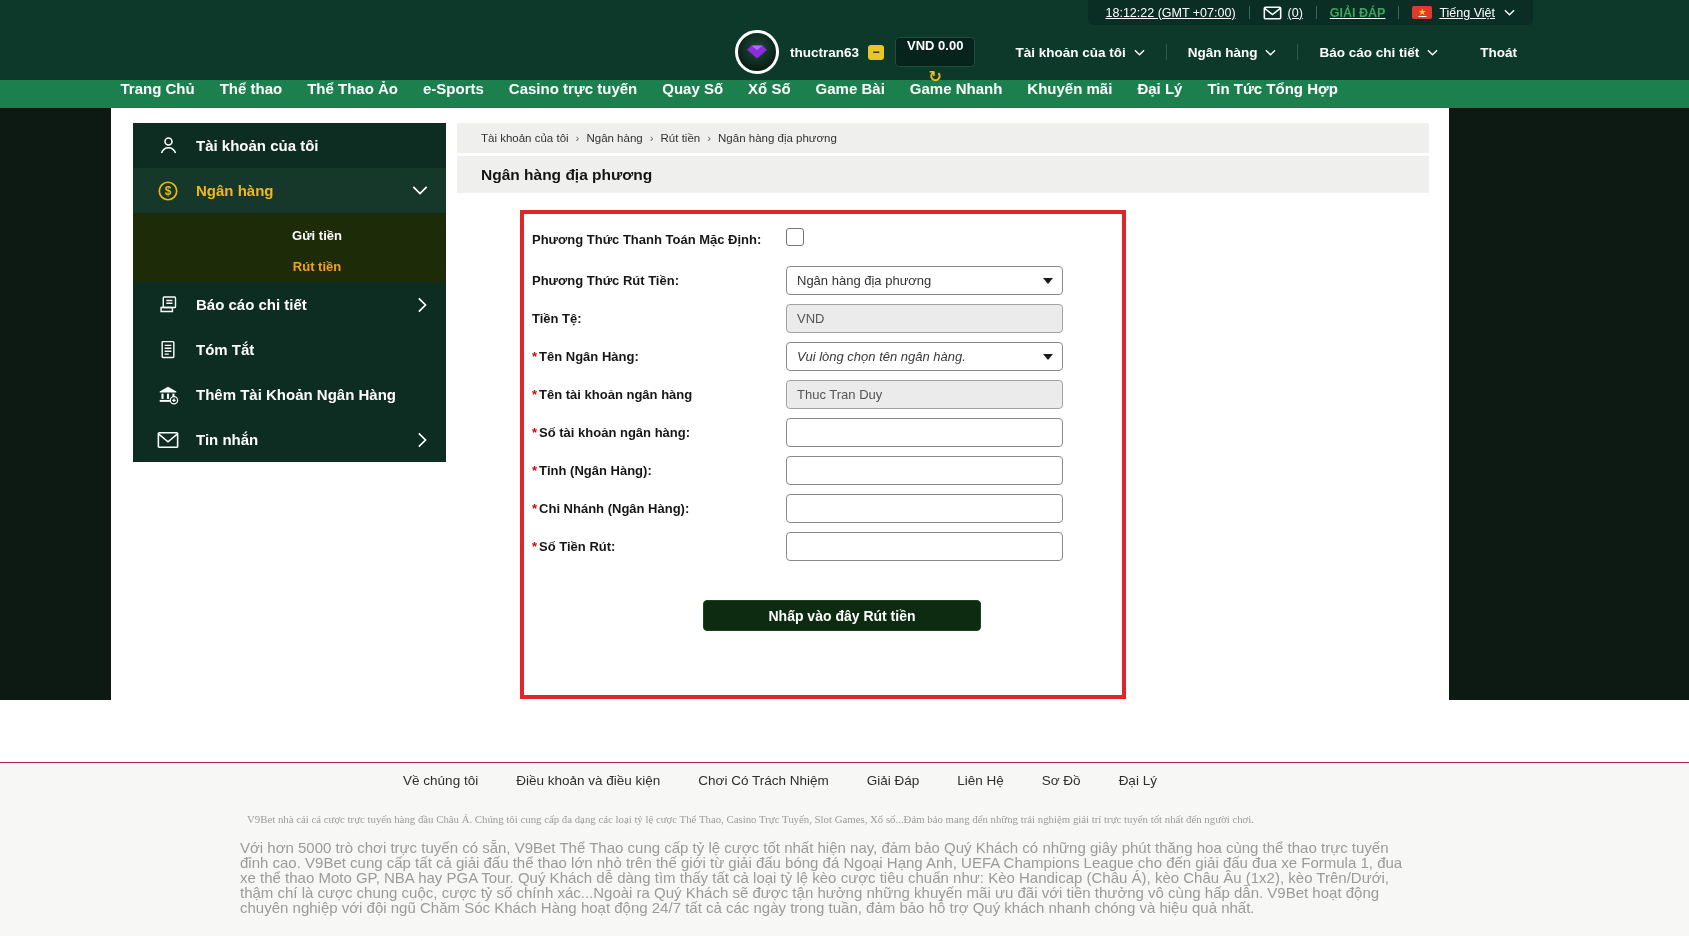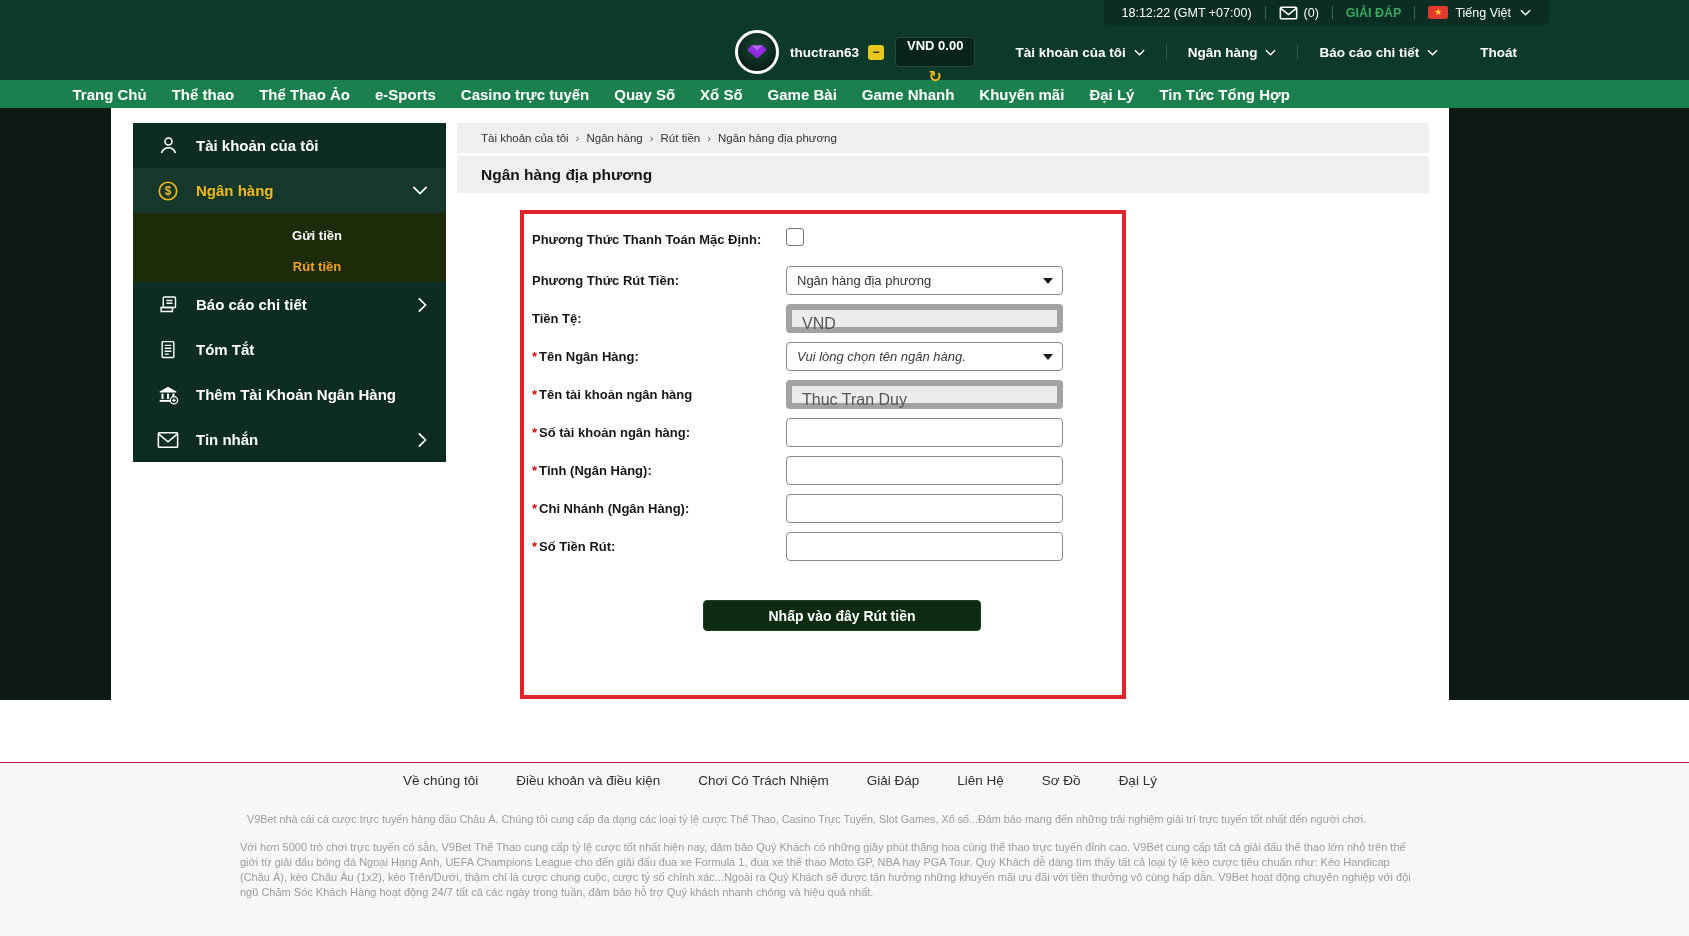--- a/index.html
+++ b/index.html
@@ -1,23 +1,23 @@
 <!DOCTYPE html>
 <html><head>
 <meta charset="utf-8">
 <style>
   * { margin:0; padding:0; box-sizing:border-box; }
   html,body { width:1689px; height:936px; overflow:hidden; background:#fff;
               font-family:"Liberation Sans","DejaVu Sans",sans-serif; }
 
   
   .header { position:relative; height:80px; background:#0d392b; }
-  .topstrip { position:absolute; top:0; right:140px; height:25px; background:#0a2e23;
+  .topstrip { position:absolute; top:0; right:156px; height:25px; background:#0a2e23;
               border-radius:0 0 5px 5px; display:flex; align-items:center; gap:13px;
-              padding:0 18px; color:#fff; font-size:12.5px; white-space:nowrap; }
+              padding:0 18px; color:#fff; font-size:12.5px; white-space:nowrap;text-decoration:underline; }
   .vd { width:1px; height:13px; background:#3c6657; }
   .mailwrap { display:flex; align-items:center; gap:6px; }
   .faq { color:#3aa85f; font-weight:bold; font-size:12.5px; }
   .langwrap { display:flex; align-items:center; gap:7px; }
   .flag { width:20px; height:13px; background:#e03a2f; border-radius:2px; display:flex;
           align-items:center; justify-content:center; color:#ffd429; font-size:9px; line-height:1; }
   .caret-sm { display:inline-block; margin-left:2px; }
 
   .userrow { position:absolute; top:24px; left:0; right:0; height:56px;
              display:flex; align-items:center; }
@@ -31,21 +31,21 @@
             border-radius:4px; display:flex; align-items:center; gap:16px; padding:0 11px;flex-direction:column; }
   .vndamt { color:#fff; font-weight:bold; font-size:13px; }
   .refresh { color:#f2b818; font-weight:bold; font-size:16px; line-height:1; }
   .hmenus { margin-left:auto; margin-right:172px; display:flex; align-items:center;
             color:#fff; font-weight:bold; font-size:13.5px; }
   .hmenu { display:flex; align-items:center; gap:8px; padding:0 21px; }
   .hmenu-div { width:1px; height:16px; background:#2e5a4b; }
   .logout { padding-left:21px; }
 
   
-  .nav { height:28px; background:#1c7f4e; display:flex; align-items:center; padding-left:60px; }
+  .nav { height:28px; background:#1c7f4e; display:flex; padding-left:108px; }
   .nav a { color:#fff; font-weight:bold; font-size:15px; text-decoration:none; padding:0 12.5px; }
 
   
   .main { position:relative; height:654px; background:#fff; }
   .darkside { position:absolute; top:0; height:592px; background:#0d1a13; }
   .darkside.l { left:0; width:111px; }
   .darkside.r { right:0; width:240px; }
   .inner { position:absolute; left:111px; top:0; width:1338px; height:654px; background:#fff; }
 
   
@@ -78,37 +78,37 @@
   .fctl { width:277px; position:relative; }
   .cbx { width:18px; height:18px; background:#fff; border:1px solid #757575; border-radius:3px;
          display:inline-block; cursor:pointer; }
   .selectbox { height:29px; border:1px solid #8a8a8a; border-radius:4px; background:#fff;
                display:flex; align-items:center; padding:0 24px 0 10px; font-size:13px;
                color:#333; cursor:pointer; position:relative; }
   .selectbox.ph .selval { font-style:italic; color:#3a3a3a; }
   .tri { position:absolute; right:9px; top:11px; width:0; height:0;
          border-left:5px solid transparent; border-right:5px solid transparent;
          border-top:6px solid #1a1a1a; }
-  .disfld { height:29px; background:#ebebeb; border:6px solid #a3a3a3; border-radius:4px;
-            line-height:27px; padding-left:10px; font-size:16px; color:#555; }
+  .disfld { height:29px; background:#ebebeb; border:1px solid #a3a3a3; border-radius:4px;
+            line-height:27px; padding-left:10px; font-size:13px; color:#555; }
   .tin { width:277px; height:29px; border:1px solid #8a8a8a; border-radius:4px;
          padding:0 9px; font-size:13px; color:#222; background:#fff;
          font-family:"Liberation Sans","DejaVu Sans",sans-serif; }
   .submit { display:block; margin:39px 0 0 179px; width:278px; height:31px; background:#0d2b10;
             color:#fff; font-weight:bold; font-size:14px; border:1px solid #1d4420;
             border-radius:4px; cursor:pointer;
             font-family:"Liberation Sans","DejaVu Sans",sans-serif; }
 
   
   .footer { height:174px; background:#f7f7f6; border-top:1px solid #be185d; }
   .finner { width:1338px; margin-left:111px; padding-top:10px; }
   .flinks { display:flex; justify-content:center; gap:38px; }
   .flinks a { color:#2e2e2e; font-size:13.5px; text-decoration:none; cursor:pointer; }
-  .fpara1 { margin:24px 0 0 136px; width:1166px; font-size:10.8px; color:#9b9b9b; line-height:15px; }
-  .fpara2 { margin:13px 0 0 129px; width:1172px; font-size:11px; color:#9b9b9b; line-height:15px; }
+  .fpara1 { margin:24px 0 0 136px; width:1166px; font-size:10.8px; color:#9b9b9b; line-height:15px;font-family:Liberation Serif, serif; }
+  .fpara2 { margin:13px 0 0 129px; width:1172px; font-size:15px; color:#9b9b9b; line-height:15px; }
 
   svg { display:block; }
 </style>
 </head>
 <body>
 
 <div class="header">
   <div class="topstrip">
     <span>18:12:22 (GMT +07:00)</span>
     <span class="vd"></span>

